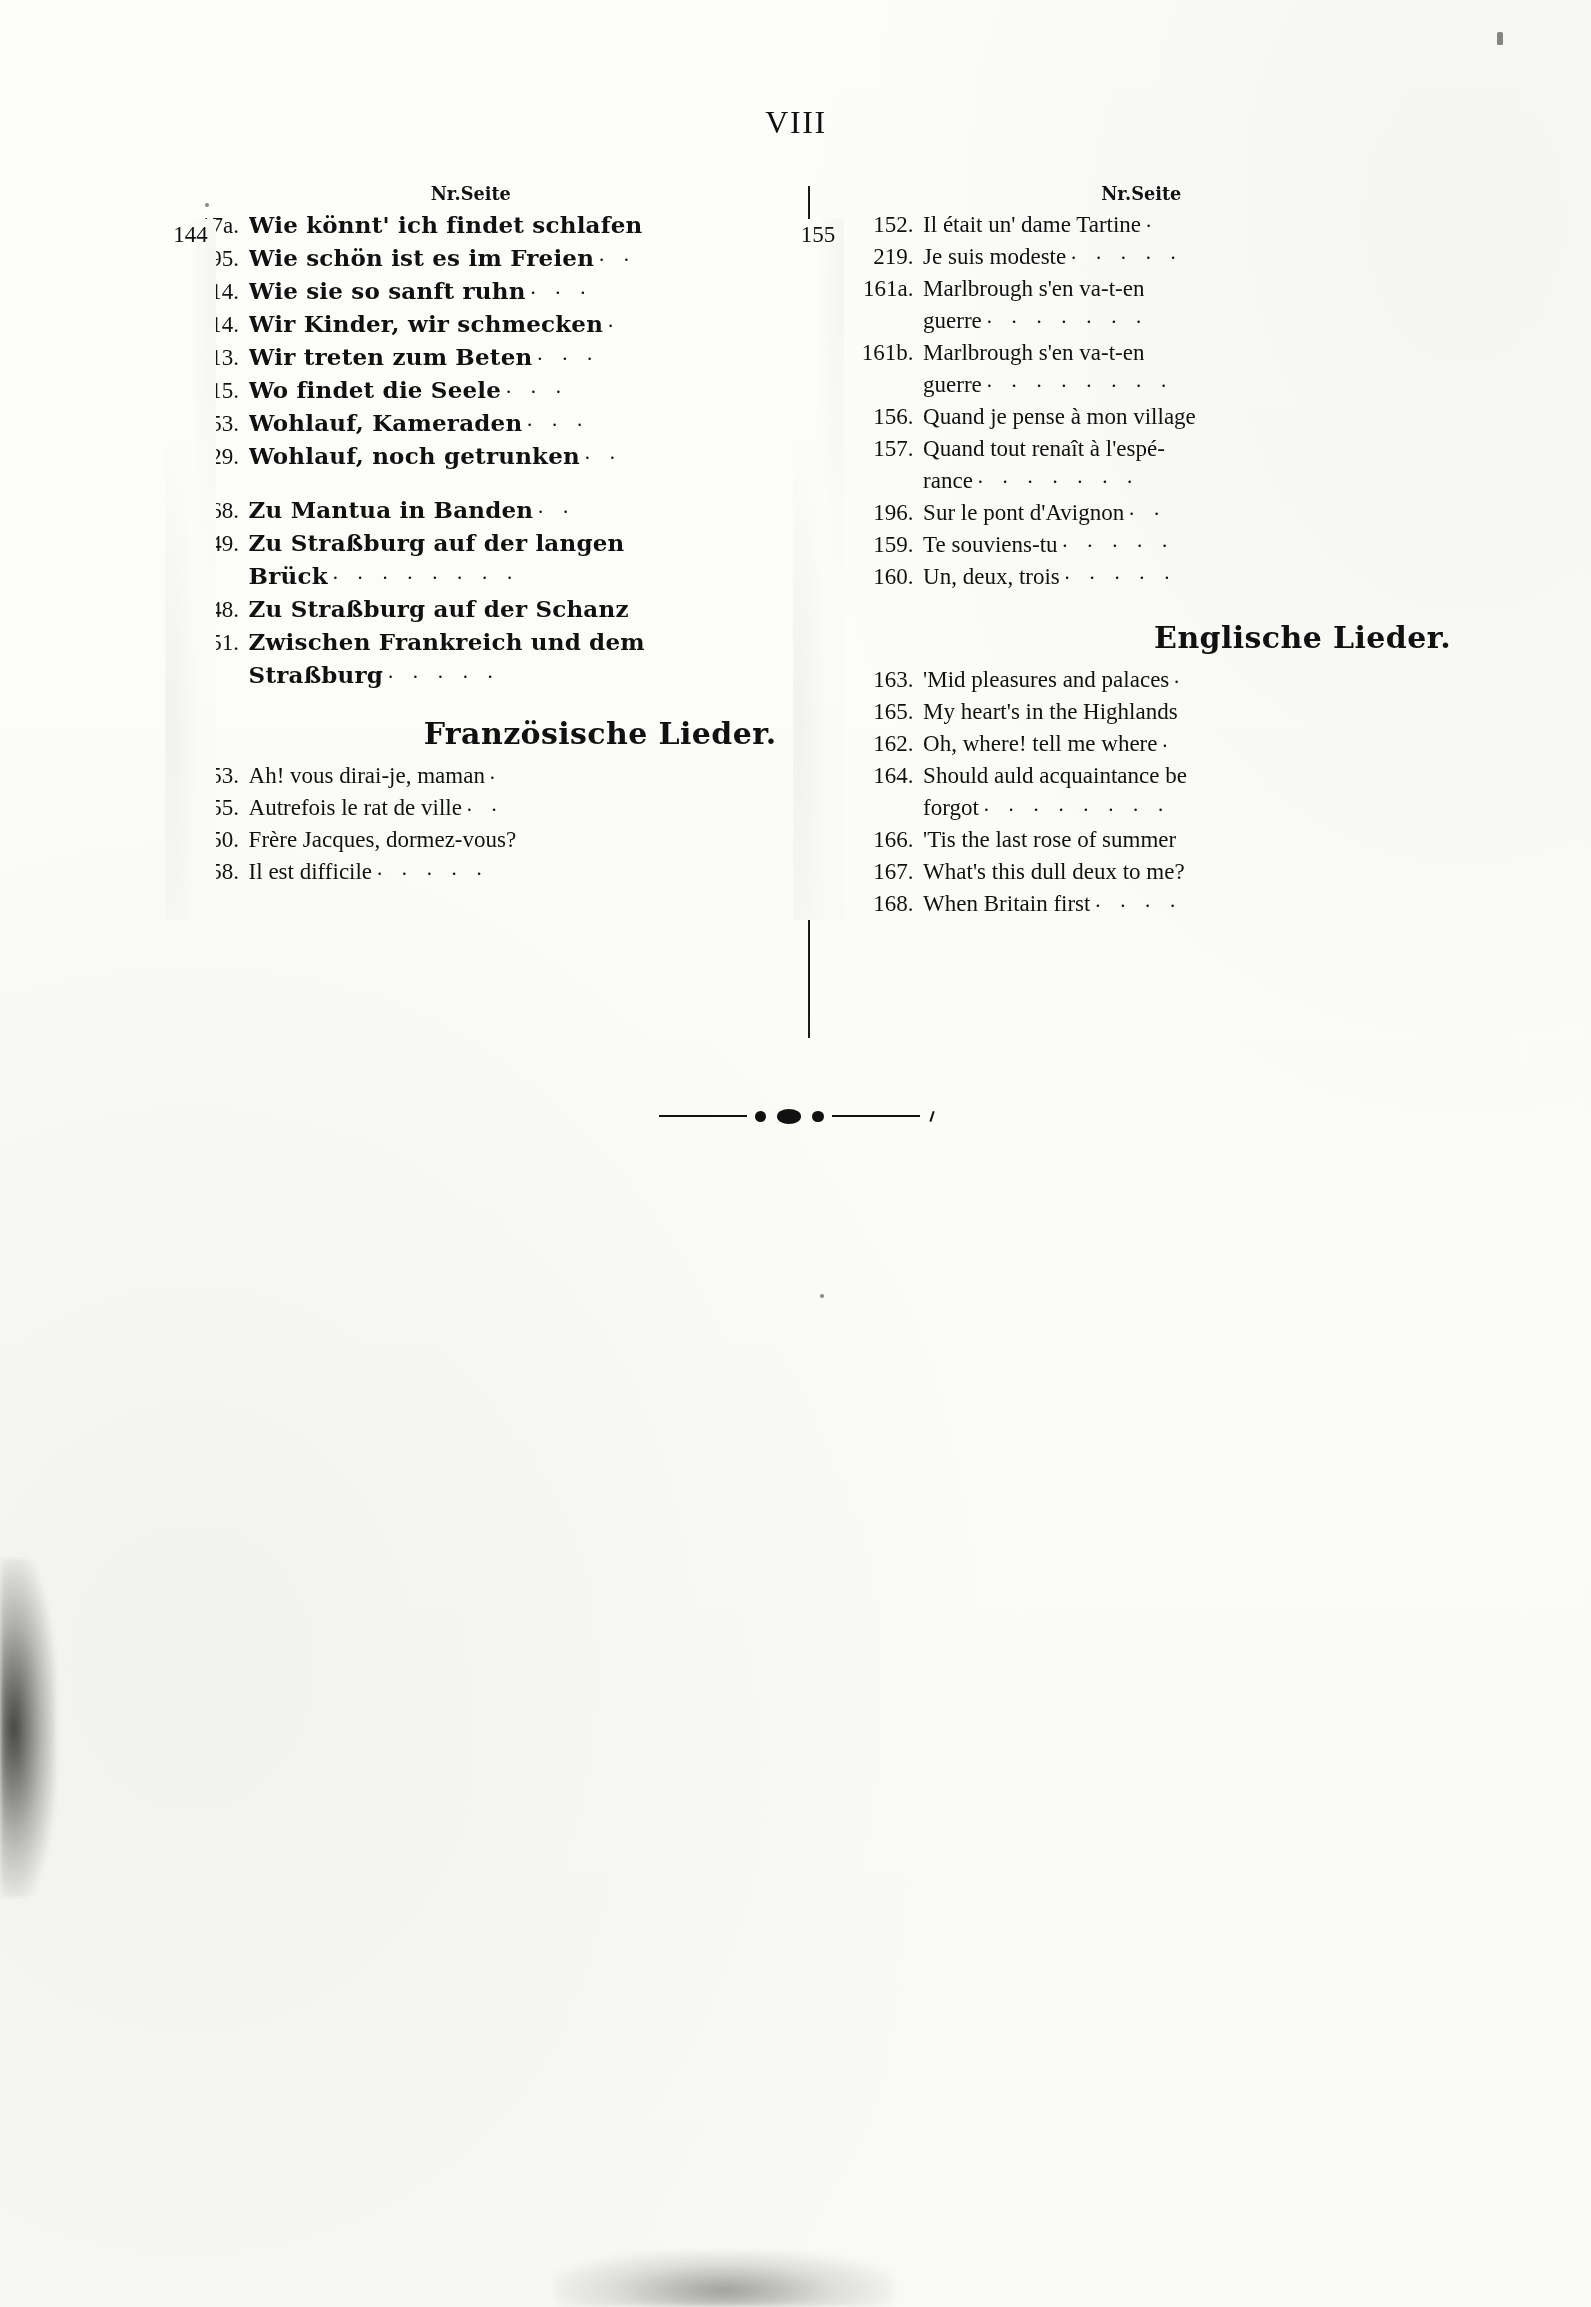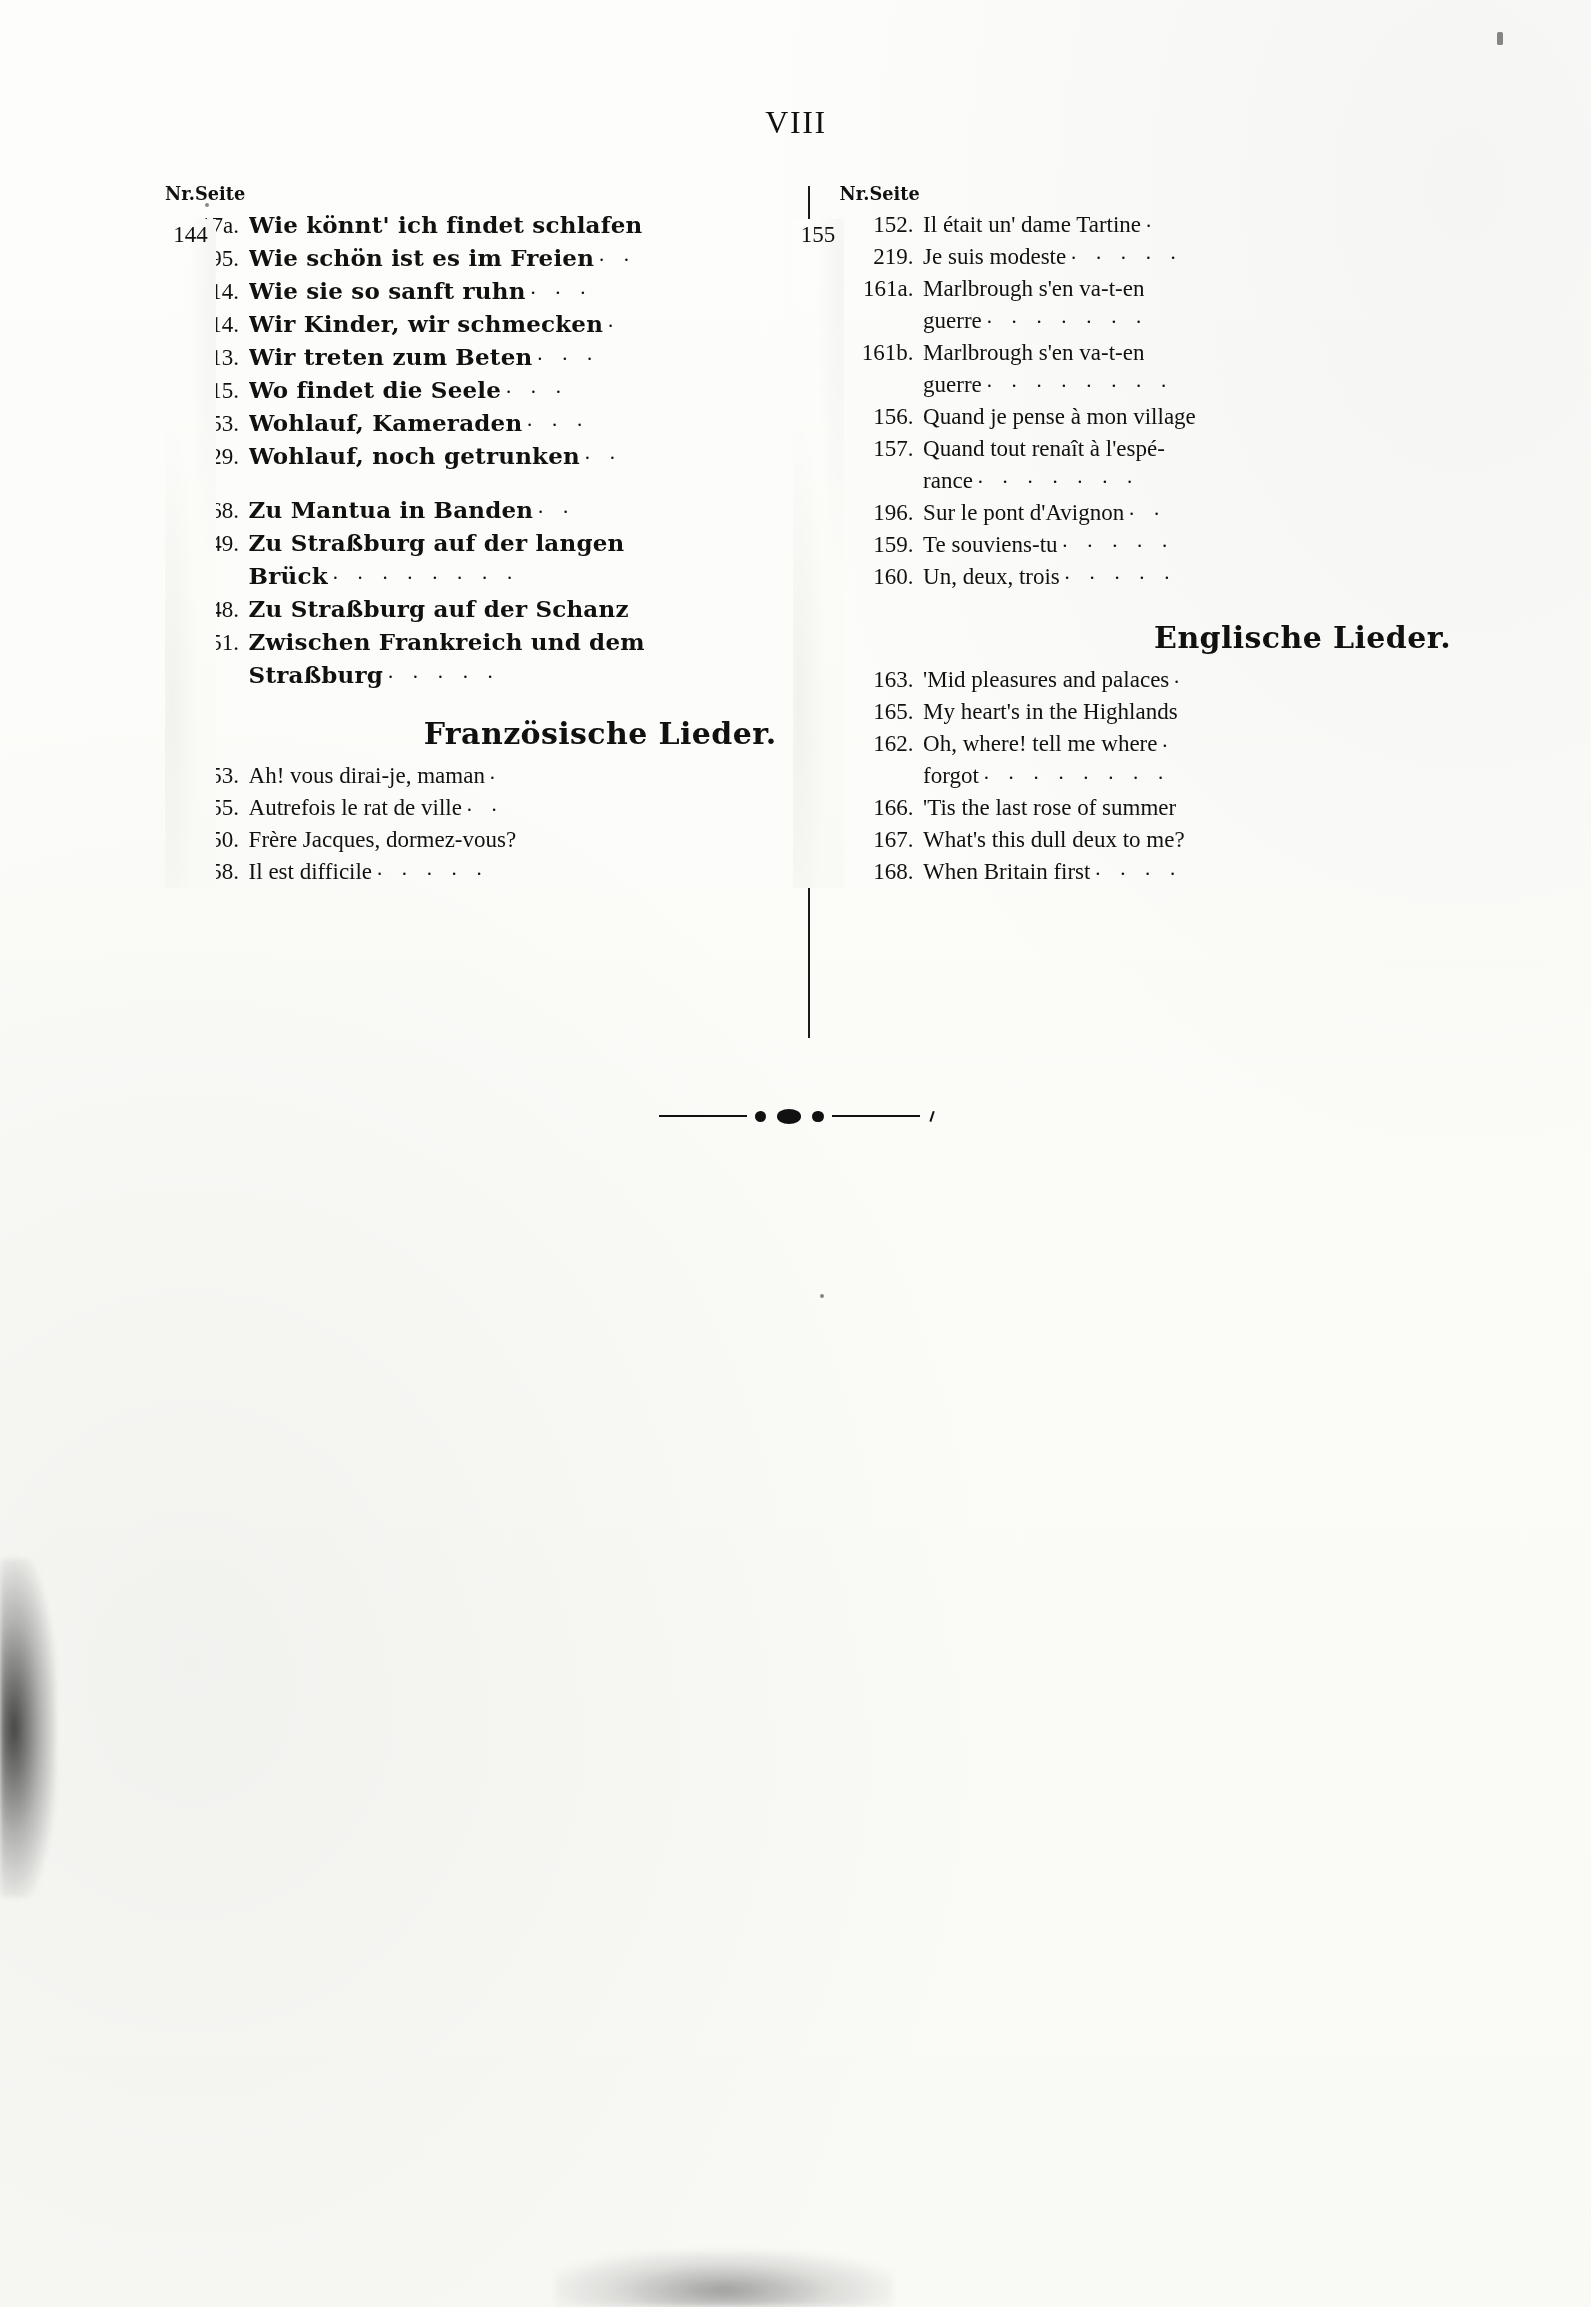--- a/index.html
+++ b/index.html
@@ -81,21 +81,21 @@
     position: absolute;
     left: 808px;
     top: 186px;
     width: 1.6px;
     height: 852px;
     background: #1a1a1a;
   }
 
   .colhead {
     display: flex;
-    justify-content: flex-start;
+    justify-content: center;
     font-size: 17.7px;
     margin-bottom: 4.8px;
   }
   .colhead .nr {
     font-family: "DejaVu Serif", serif;
     font-weight: 700;
   }
   .colhead .seite {
     font-family: "DejaVu Serif", serif;
     font-weight: 700;
@@ -447,20 +447,26 @@
           <span class="title">My heart's in the Highlands</span>
           <span class="leader"></span>
           <span class="page">152</span>
         </div>
         <div class="entry roman">
           <span class="num">162.</span>
           <span class="title">Oh, where! tell me where</span>
           <span class="leader">.</span>
           <span class="page">149</span>
         </div>
+        <div class="entry roman">
+          <span class="num">164.</span>
+          <span class="title">Should auld acquaintance be</span>
+          <span class="leader"></span>
+          <span class="page"></span>
+        </div>
         <div class="entry roman cont">
           <span class="num"></span>
           <span class="title">forgot</span>
           <span class="leader">. . . . . . . .</span>
           <span class="page">151</span>
         </div>
         <div class="entry roman">
           <span class="num">166.</span>
           <span class="title">'Tis the last rose of summer</span>
           <span class="leader"></span>

